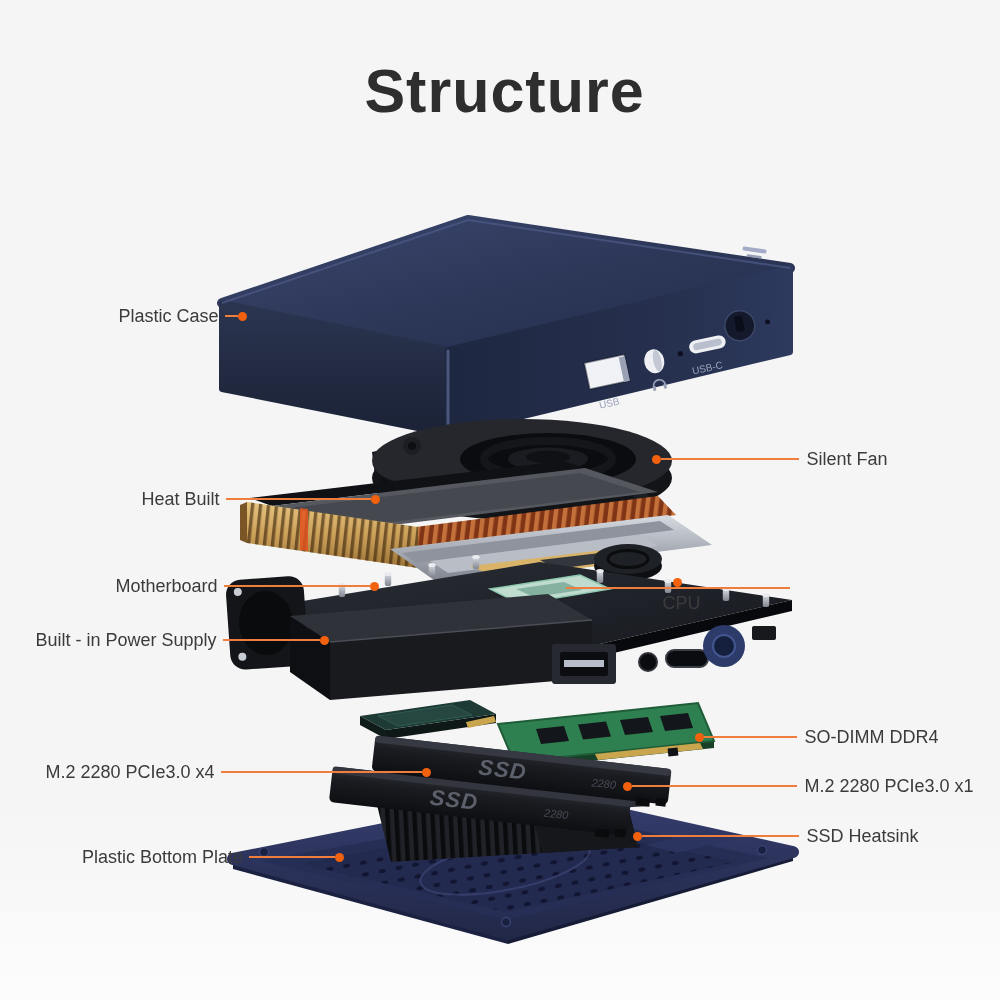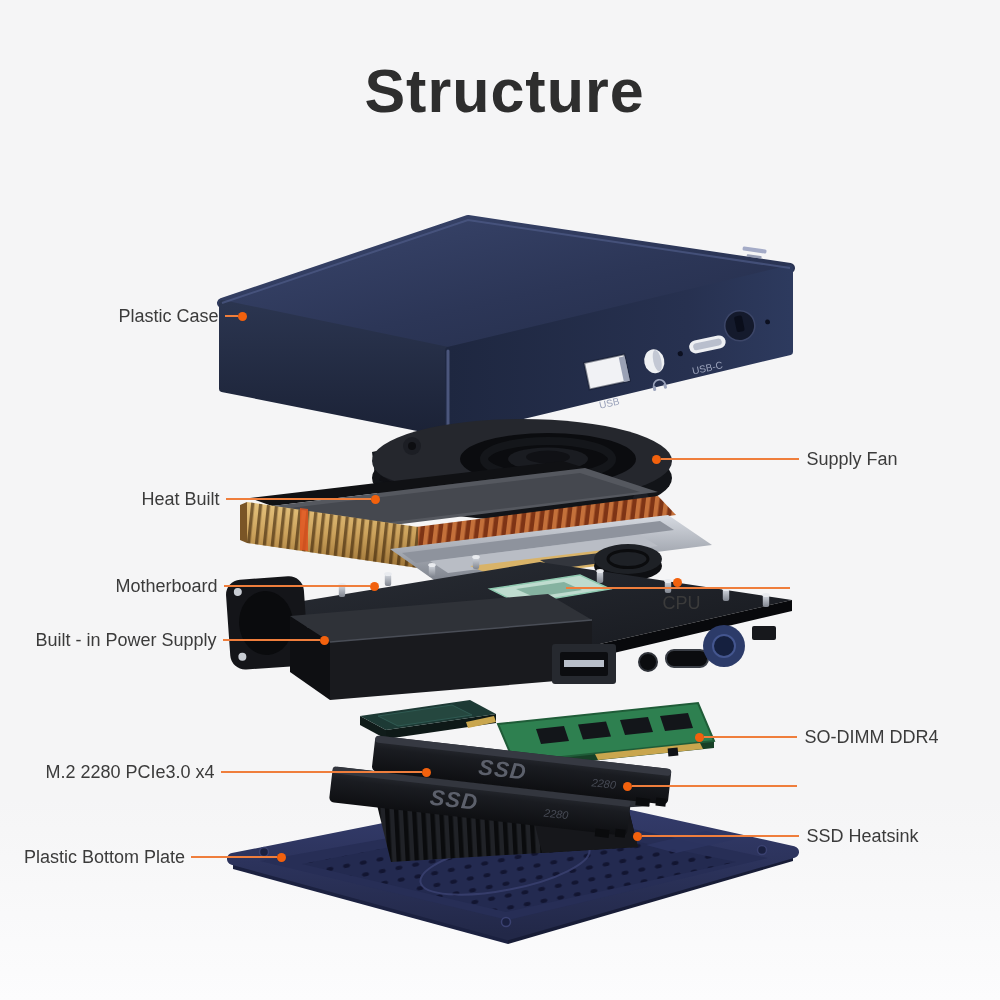--- a/index.html
+++ b/index.html
@@ -293,44 +293,45 @@
   <div class="co l" style="right:680.5px;top:626px;">
     <span class="txt">Built - in Power Supply</span>
     <span class="ln" style="width:97px"></span>
     <span class="dot"></span>
   </div>
   <div class="co l" style="right:578.5px;top:758px;">
     <span class="txt">M.2 2280 PCIe3.0 x4</span>
     <span class="ln" style="width:201px"></span>
     <span class="dot"></span>
   </div>
-  <div class="co l" style="right:723px;top:843px;">
+  <div class="co l" style="right:665px;top:843px;">
     <span class="txt">Plastic Bottom Plate</span>
     <span class="ln" style="width:86px"></span>
     <span class="dot"></span>
   </div>
 
   <div class="co r" style="left:651.5px;top:445px;">
     <span class="dot"></span>
     <span class="ln" style="width:138px"></span>
-    <span class="txt">Supply Fan</span>
+    <span class="txt">Silent Fan</span>
   </div>
   <div class="co r" style="left:565.5px;top:578px;flex-direction:column;">
     <span class="dot"></span>
     <span class="ln" style="width:224px"></span>
     <span class="txt">CPU</span>
   </div>
   <div class="co r" style="left:694.5px;top:723px;">
     <span class="dot"></span>
     <span class="ln" style="width:93px"></span>
     <span class="txt">SO-DIMM DDR4</span>
   </div>
   <div class="co r" style="left:622.5px;top:772px;">
     <span class="dot"></span>
     <span class="ln" style="width:165px"></span>
+    <span class="txt">M.2 2280 PCIe3.0 x1</span>
   </div>
   <div class="co r" style="left:632.5px;top:822px;">
     <span class="dot"></span>
     <span class="ln" style="width:157px"></span>
     <span class="txt">SSD Heatsink</span>
   </div>
 
 </div>
 
 </body></html>

